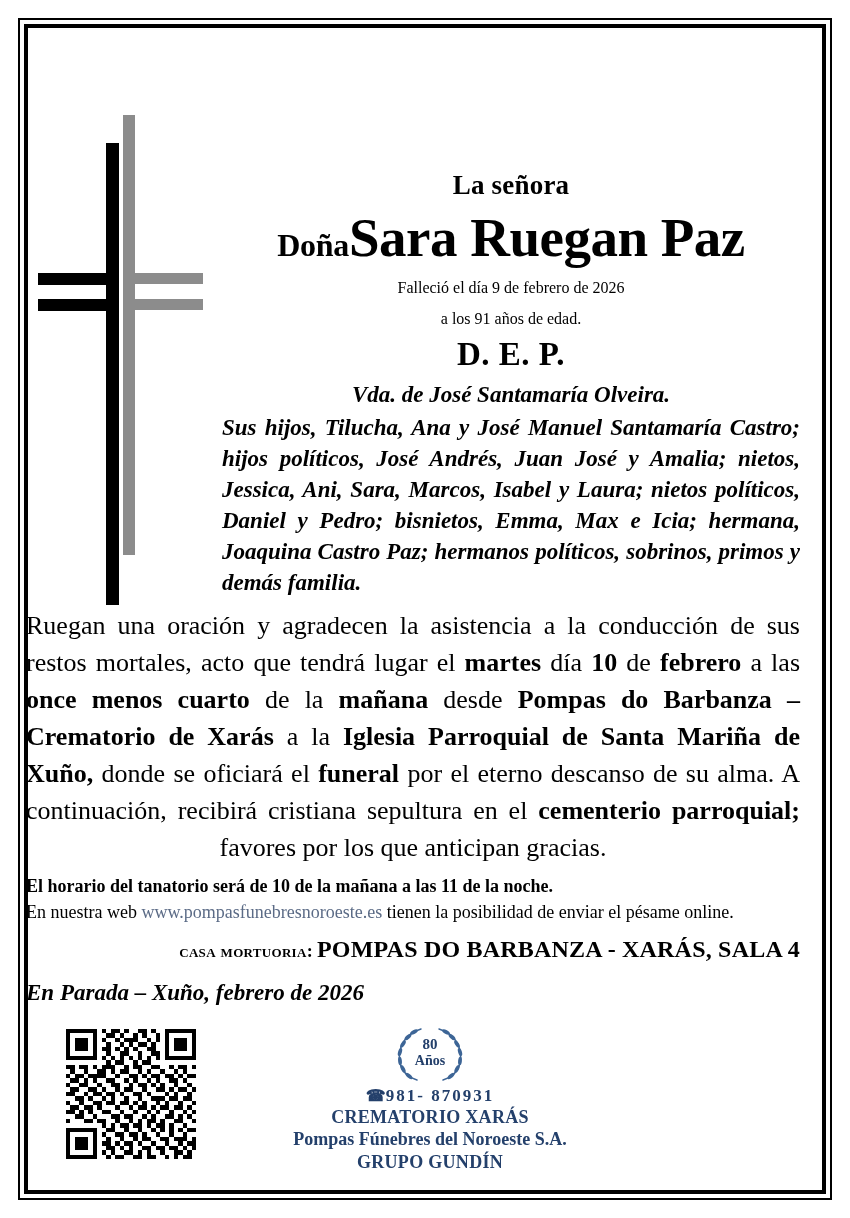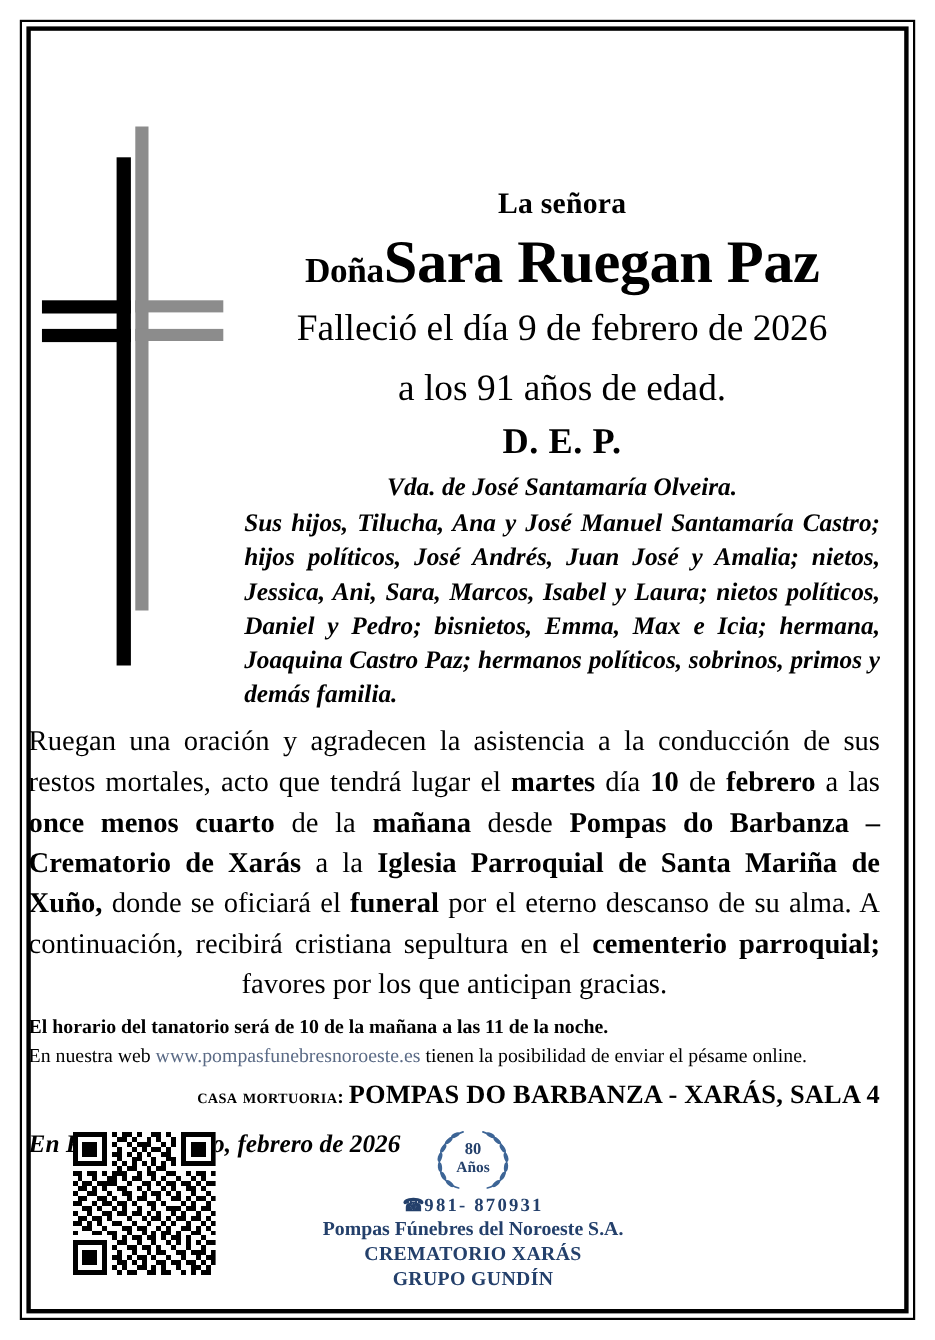--- a/index.html
+++ b/index.html
@@ -74,21 +74,21 @@
     font-size: 32px;
     font-weight: bold;
     letter-spacing: -.3px;
   }
   .name {
     font-size: 55px;
     font-weight: bold;
     letter-spacing: -.5px;
   }
   .died-line {
-    font-size: 34px;
+    font-size: 16px;
     line-height: 1.32;
     margin-top: 10px;
   }
   .dep {
     font-size: 33px;
     font-weight: bold;
     margin-top: 7px;
     letter-spacing: .5px;
   }
   .widow {
@@ -298,18 +298,18 @@
         <ellipse cx="71" cy="39" rx="4.2" ry="1.9" transform="rotate(96 71 39)"></ellipse>
         <ellipse cx="68" cy="47" rx="4.2" ry="1.9" transform="rotate(118 68 47)"></ellipse>
         <ellipse cx="62" cy="54" rx="4.2" ry="1.9" transform="rotate(140 62 54)"></ellipse>
       </g>
       <text x="41" y="27" text-anchor="middle" font-family="Liberation Serif, serif" font-size="15" font-weight="bold" fill="#24406b">80</text>
       <text x="41" y="43" text-anchor="middle" font-family="Liberation Serif, serif" font-size="14" font-weight="bold" fill="#24406b">Años</text>
     </svg>
     <div class="phone">
       <span class="tel-glyph">☎</span><span>981- 870931</span>
     </div>
+    <div class="company c2">CREMATORIO XARÁS</div>
     <div class="company c1">Pompas Fúnebres del Noroeste S.A.</div>
-    <div class="company c2">CREMATORIO XARÁS</div>
     <div class="company c3">GRUPO GUNDÍN</div>
   </div>
 
 </div>
 
 </body></html>

